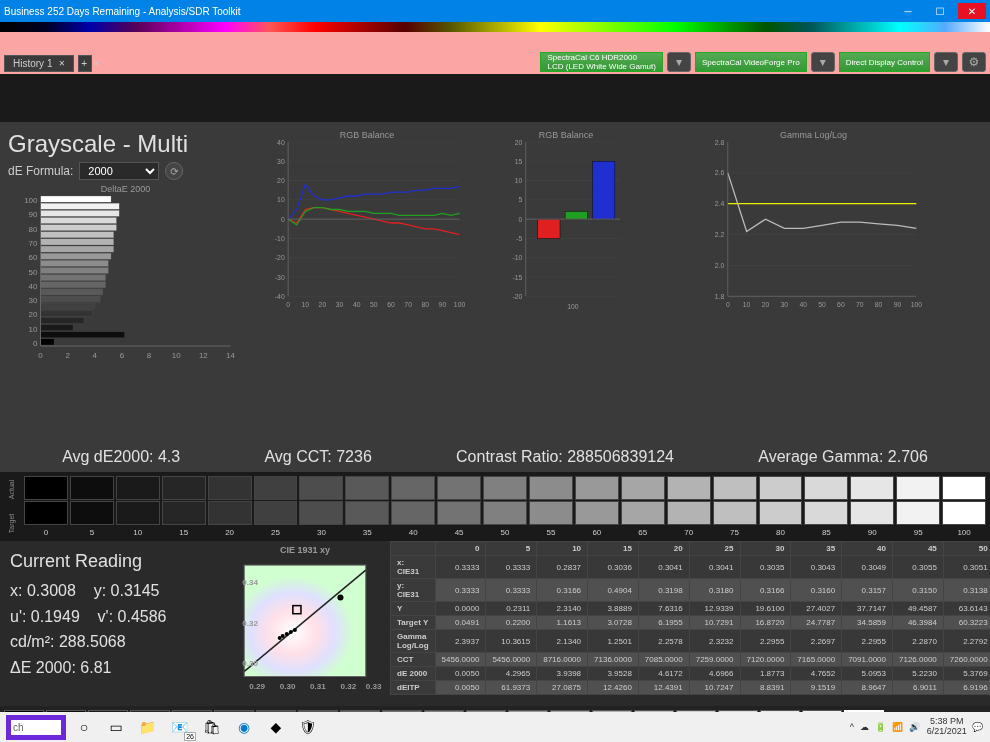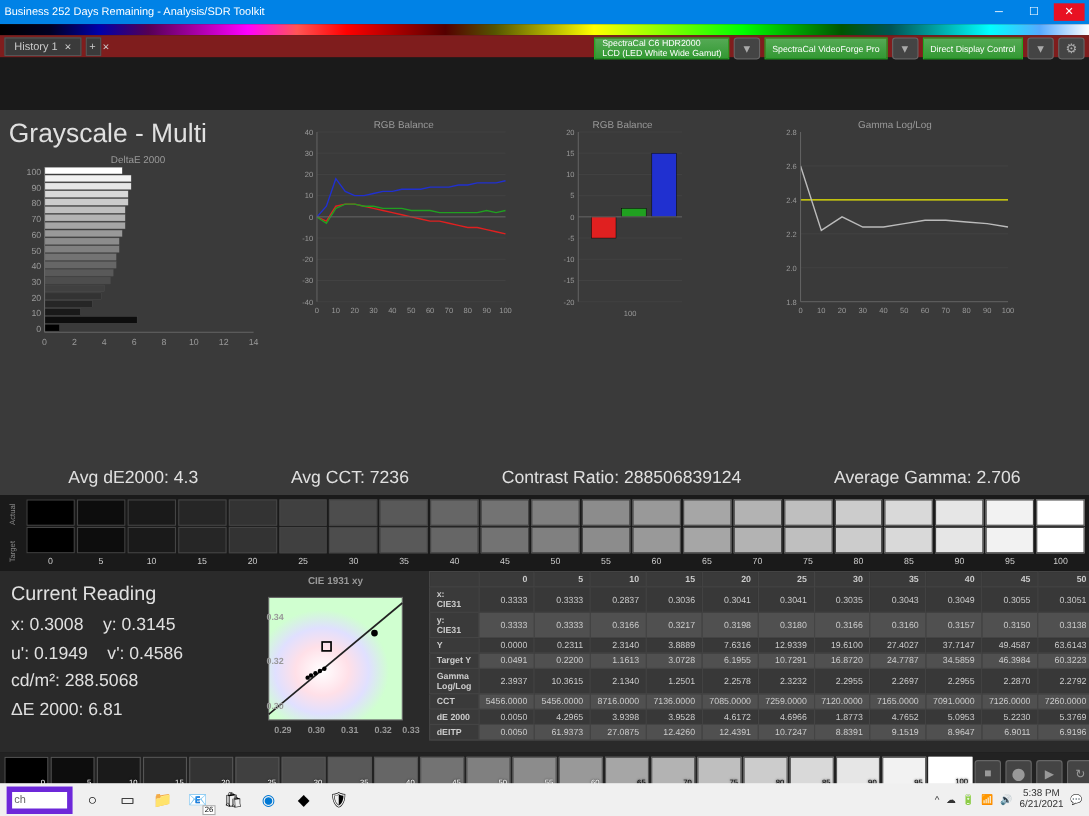--- a/index.html
+++ b/index.html
@@ -2,21 +2,21 @@
 <html><head>
 <meta charset="utf-8">
 <style>
 * { margin: 0; padding: 0; box-sizing: border-box; }
 body { width: 990px; height: 742px; background: #1a1a1a; font-family: Arial, sans-serif; overflow: hidden; position: relative; }
 .titlebar { height: 22px; background: #0082e6; display: flex; justify-content: space-between; align-items: center; padding: 0 4px; color: #fff; font-size: 10px; }
 .titlebar-buttons { display: flex; gap: 4px; }
 .titlebar-btn { width: 28px; height: 16px; display: flex; align-items: center; justify-content: center; font-size: 10px; color: #fff; cursor: pointer; }
 .titlebar-btn.close { background: #e81123; }
 .spectrum { height: 10px; background: linear-gradient(to right, #000, #002, #00a, #505, #a0a, #f0f, #f55, #f00, #a00, #500, #550, #aa0, #ff0, #af0, #5f0, #0f0, #0a0, #050, #055, #0aa, #0ff, #5af, #fff); }
-.toolbar { height: 20px; background: #7f1d1d; display: flex; align-items: flex-start; padding: 2px 4px; gap: 4px; }
+.toolbar { height: 42px; background: #fca5a5; display: flex; align-items: flex-end; padding: 2px 4px; gap: 4px; }
 .history-tab { background: #3a3a3a; border: 1px solid #555; padding: 2px 8px; color: #ccc; font-size: 10px; display: flex; align-items: center; gap: 6px; }
 .history-tab::after { content: "✕"; font-size: 8px; }
 .toolbar-spacer { flex: 1; }
 .device-btn { background: linear-gradient(#5a5, #393); border: 1px solid #2a2; padding: 2px 6px; color: #fff; font-size: 8px; height: 20px; display: flex; flex-direction: column; justify-content: center; }
 .gear-btn { width: 24px; height: 20px; background: #444; border: 1px solid #666; border-radius: 3px; color: #aaa; font-size: 12px; display: flex; align-items: center; justify-content: center; }
 
 .main-area { display: grid; grid-template-columns: 235px 240px 150px 1fr; gap: 4px; padding: 8px; height: 320px; background: #3a3a3a; margin-top: 48px; }
 
 .page-title { color: #e0e0e0; font-size: 24px; font-weight: 300; margin-bottom: 4px; }
 .de-formula-row { display: flex; align-items: center; gap: 6px; color: #ccc; font-size: 12px; margin-bottom: 4px; }
@@ -95,20 +95,25 @@
       <span>Direct Display Control</span>
     </div>
   <div class="gear-btn">▾</div>
   <div class="gear-btn">⚙</div>
 </div>
 
 <div class="main-area">
 
   <div>
     <div class="page-title">Grayscale - Multi</div>
+    <div class="de-formula-row">
+      <span>dE Formula:</span>
+      <select><option>2000</option></select>
+      <div class="refresh-btn">⟳</div>
+    </div>
     <div class="chart-box">
       <span class="chart-title">DeltaE 2000</span>
       <svg class="chart-svg" viewBox="0 0 220 180">
         <g transform="translate(25,12)">
           <g id="deltae-bars">
               <rect x="0" y="0" width="70.57142857142857" height="6.142857142857143" fill="rgb(255,255,255)" stroke="#555" stroke-width="0.3"></rect>
               <rect x="0" y="7.142857142857143" width="78.71428571428571" height="6.142857142857143" fill="rgb(242,242,242)" stroke="#555" stroke-width="0.3"></rect>
               <rect x="0" y="14.285714285714286" width="78.71428571428571" height="6.142857142857143" fill="rgb(230,230,230)" stroke="#555" stroke-width="0.3"></rect>
               <rect x="0" y="21.42857142857143" width="76" height="6.142857142857143" fill="rgb(217,217,217)" stroke="#555" stroke-width="0.3"></rect>
               <rect x="0" y="28.571428571428573" width="76" height="6.142857142857143" fill="rgb(204,204,204)" stroke="#555" stroke-width="0.3"></rect>
@@ -484,21 +489,21 @@
             <td>0.3043</td>
             <td>0.3049</td>
             <td>0.3055</td>
             <td>0.3051</td>
           </tr>
           <tr style="background: rgb(80, 80, 80);">
             <th class="rowhead">y: CIE31</th>
             <td>0.3333</td>
             <td>0.3333</td>
             <td>0.3166</td>
-            <td>0.3217</td>
+            <td>0.4904</td>
             <td>0.3198</td>
             <td>0.3180</td>
             <td>0.3166</td>
             <td>0.3160</td>
             <td>0.3157</td>
             <td>0.3150</td>
             <td>0.3138</td>
           </tr>
           <tr style="background: rgb(56, 56, 56);">
             <th class="rowhead">Y</th>

